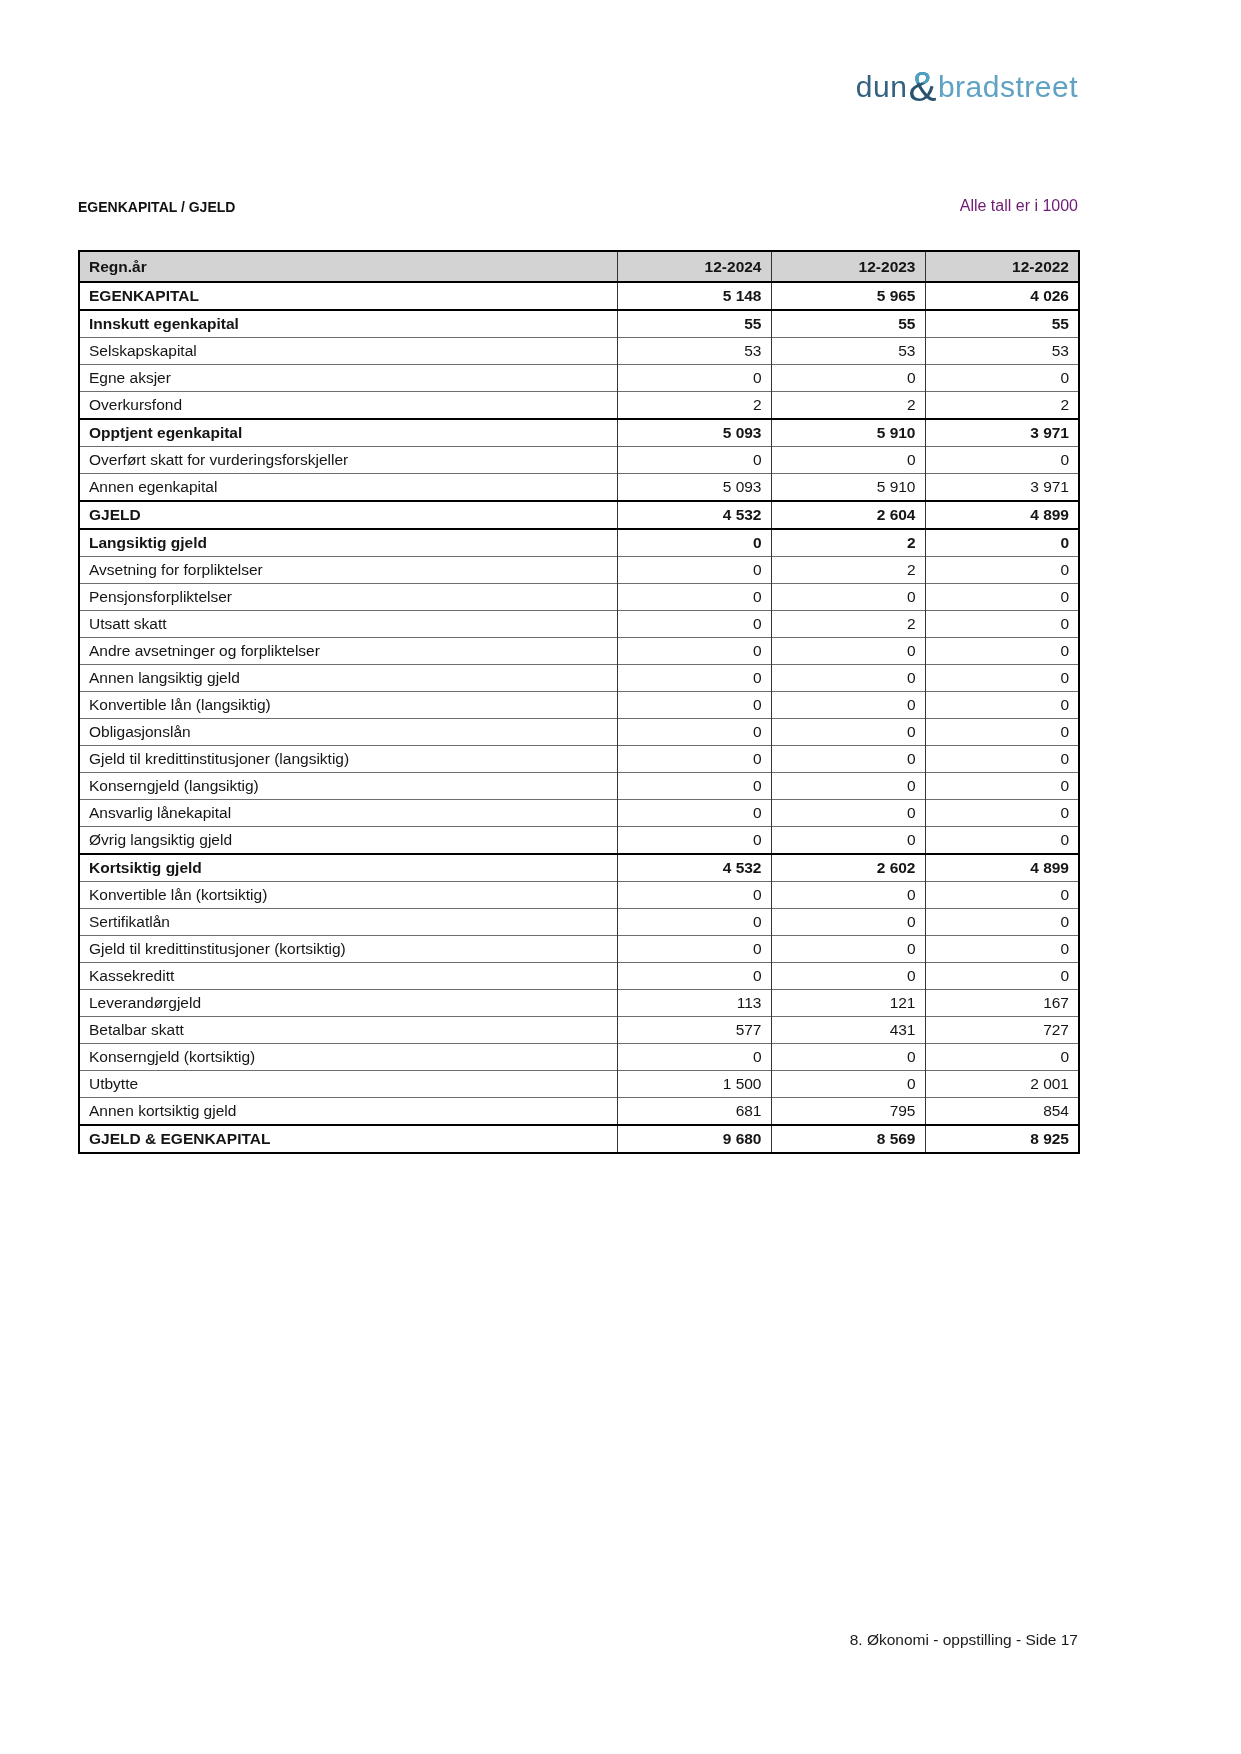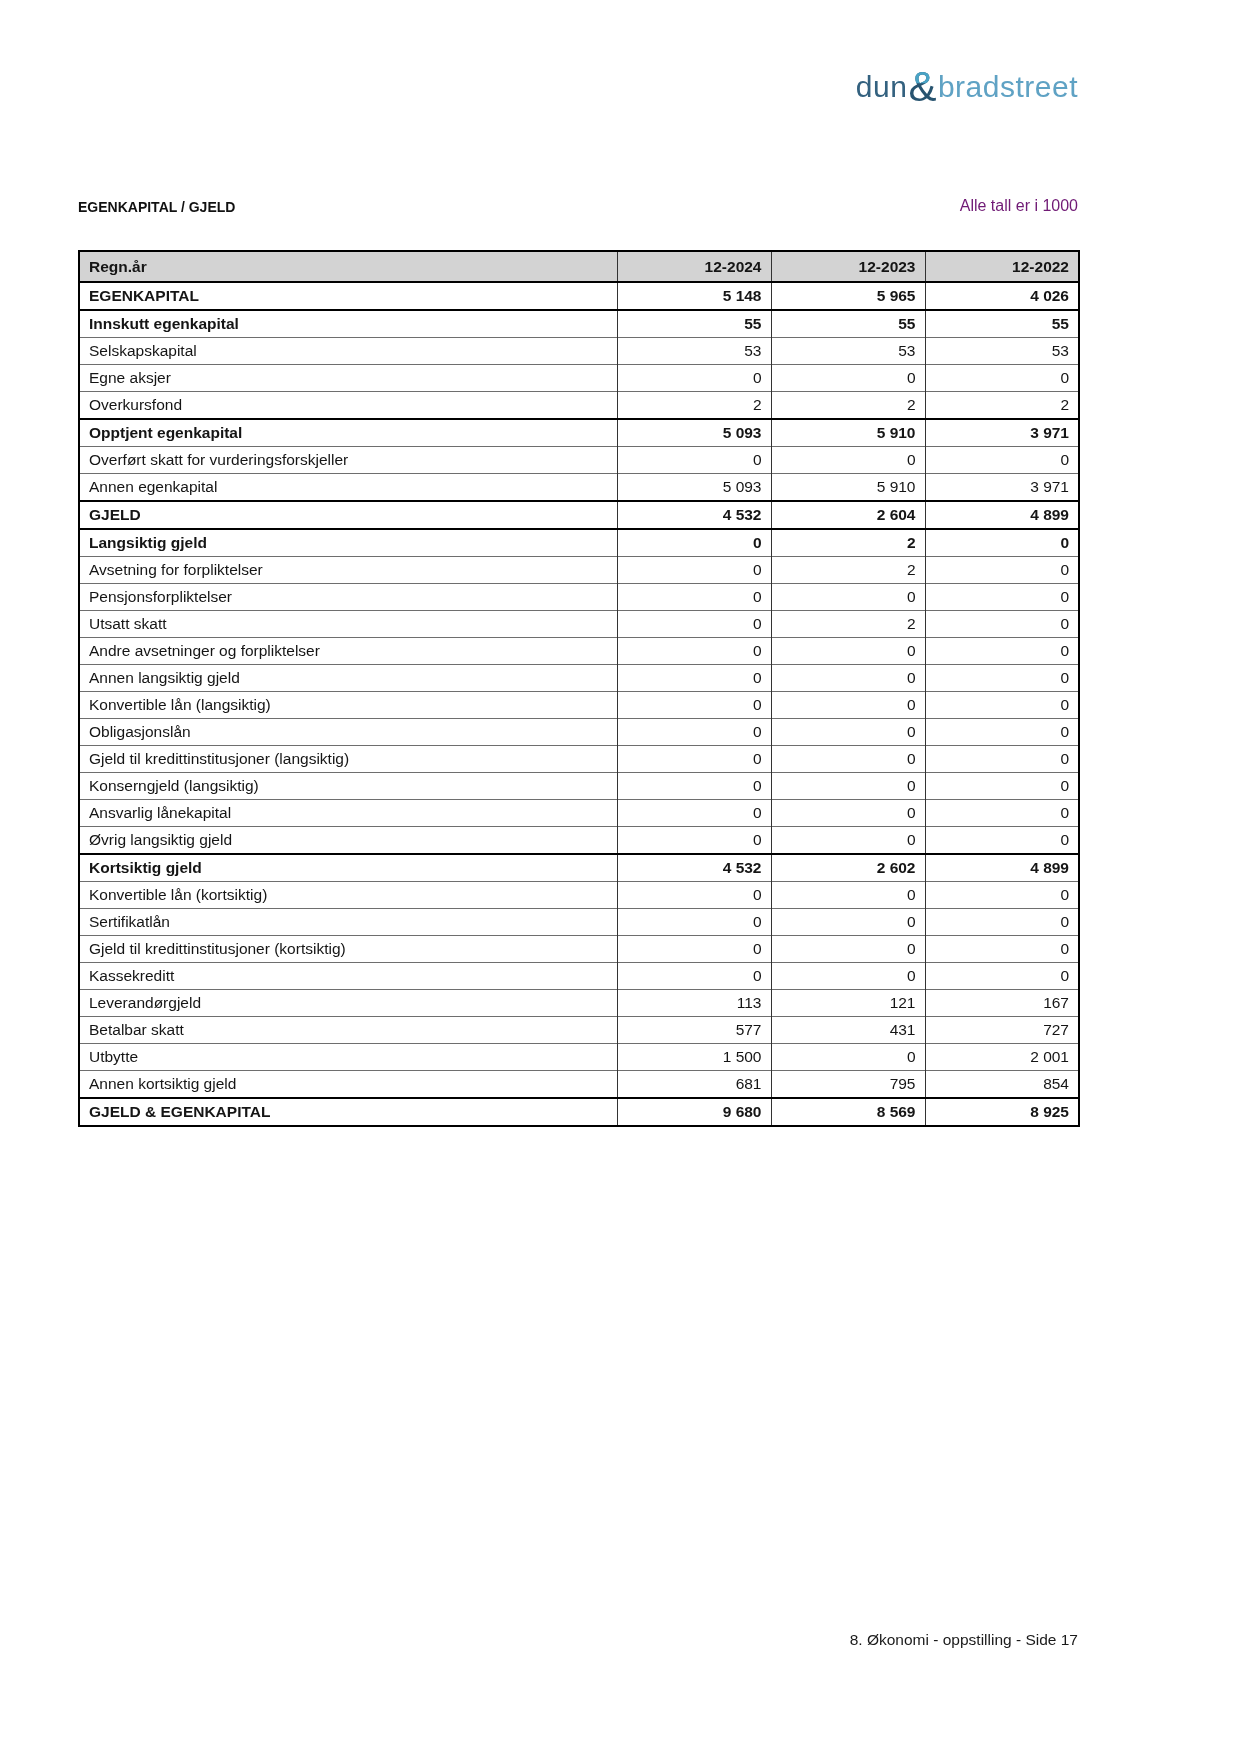--- a/index.html
+++ b/index.html
@@ -279,20 +279,26 @@
     <td class="value-col">121</td>
     <td class="value-col">167</td>
   </tr>
         <tr>
     <td class="label-col">Betalbar skatt</td>
     <td class="value-col">577</td>
     <td class="value-col">431</td>
     <td class="value-col">727</td>
   </tr>
         <tr>
+    <td class="label-col">Konserngjeld (kortsiktig)</td>
+    <td class="value-col">0</td>
+    <td class="value-col">0</td>
+    <td class="value-col">0</td>
+  </tr>
+        <tr>
     <td class="label-col">Utbytte</td>
     <td class="value-col">1 500</td>
     <td class="value-col">0</td>
     <td class="value-col">2 001</td>
   </tr>
         <tr>
     <td class="label-col">Annen kortsiktig gjeld</td>
     <td class="value-col">681</td>
     <td class="value-col">795</td>
     <td class="value-col">854</td>

